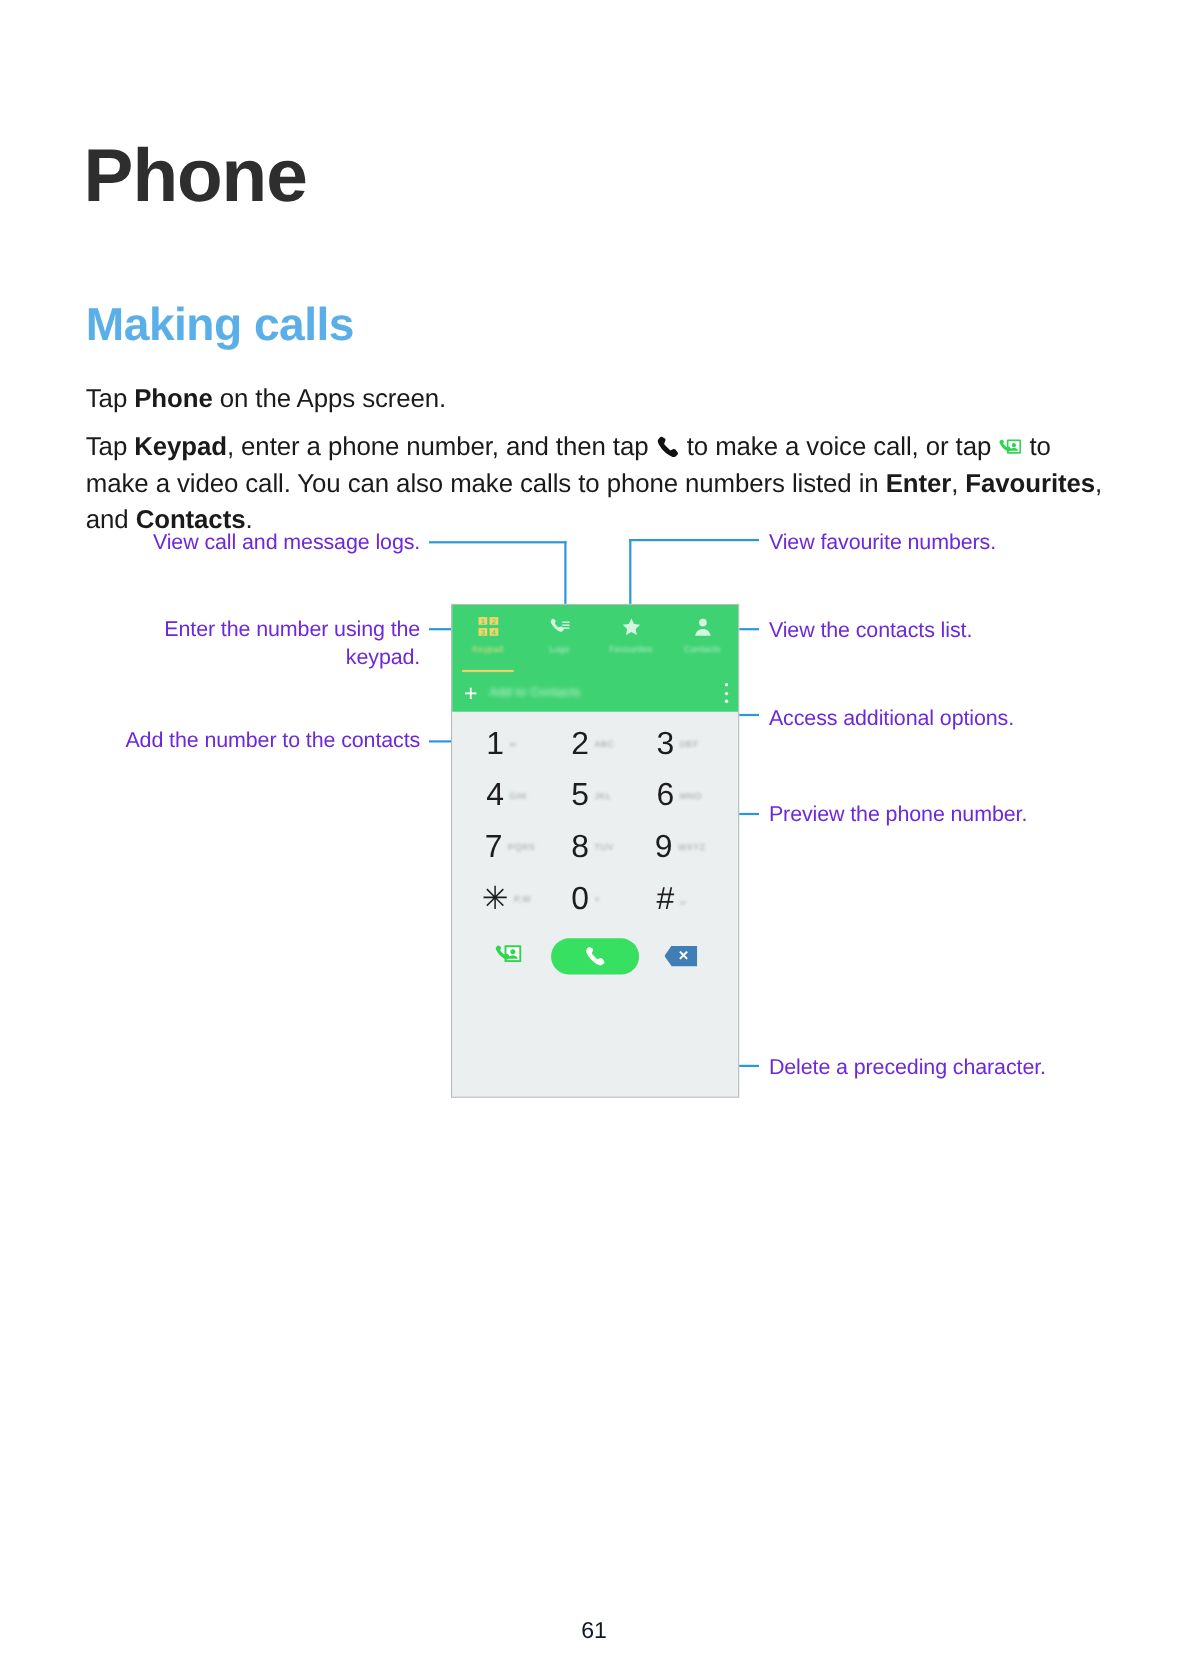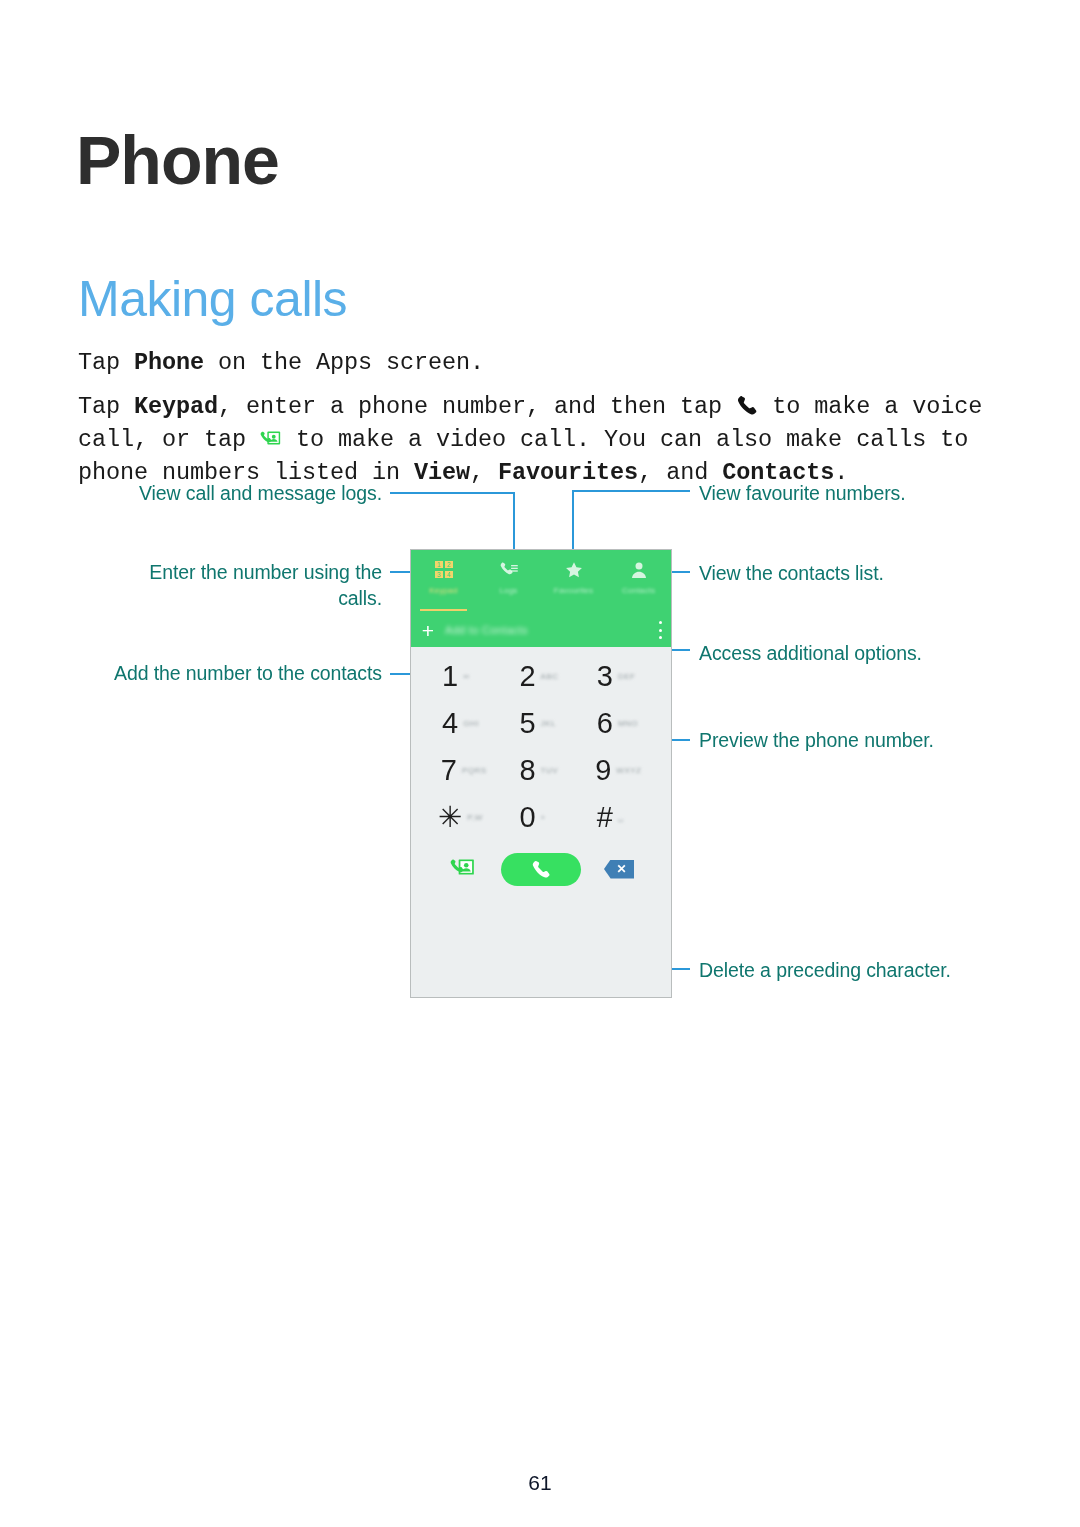--- a/index.html
+++ b/index.html
@@ -24,37 +24,36 @@
     font-size: 68px;
     font-weight: bold;
     letter-spacing: -1px;
     color: #2e2e2e;
     line-height: 1;
   }
   .section-title {
     position: absolute;
     left: 78px;
     top: 274px;
-    font-size: 50px;
-    font-weight: normal;
+    font-size: 42px;
+    font-weight: bold;
     color: #5aafe8;
     line-height: 1;
     letter-spacing: -0.5px;
   }
 
   
   .para {
     position: absolute;
     left: 78px;
     width: 930px;
     font-size: 23.5px;
     line-height: 33px;
     color: #1a1a1a;
     letter-spacing: -0.1px;
-    font-family: Liberation Mono, monospace;
   }
   .para b { font-weight: bold; }
   #para-1 { top: 346px; }
   #para-2 { top: 390px; }
 
   
   .inline-icon {
     display: inline-block;
     vertical-align: -3px;
     width: 22px;
@@ -245,21 +244,21 @@
     line-height: 1;
     font-weight: bold;
     margin-left: 5px;
   }
 
   
   .callout {
     position: absolute;
     font-size: 19.5px;
     line-height: 26px;
-    color: #0f766e;
+    color: #6d28d9;
     letter-spacing: -0.1px;
     white-space: nowrap;
   }
   .callout.right-align { text-align: right; }
 
   
   .lead {
     position: absolute;
     background: #2b98d9;
   }
@@ -286,21 +285,21 @@
 <div class="para" id="para-1"><span>Tap </span><b>Phone</b><span> on the Apps screen.</span></div>
 
 <div class="para" id="para-2"><span>Tap </span><b>Keypad</b><span>, enter a phone number, and then tap </span><span class="inline-icon"><svg viewBox="0 0 24 24">
         <path fill="#111" d="M6.6 2.6c-.7-.5-1.7-.4-2.3.3L3 4.4c-.9 1-1.1 2.5-.5 3.8 1.3 3 3.2 5.8 5.6 8.2 2.4 2.4 5.2 4.3 8.2 5.6 1.3.6 2.8.4 3.8-.5l1.5-1.3c.7-.6.8-1.6.3-2.3l-2.2-3c-.5-.6-1.3-.8-2-.5l-2.5 1.1c-.4.2-.8.1-1.1-.2-1.9-1.8-3.5-3.4-5.3-5.3-.3-.3-.4-.7-.2-1.1L9.7 6c.3-.7.1-1.5-.5-2z"></path>
       </svg></span><span> to make a voice call, or tap </span><span class="inline-icon"><svg viewBox="0 0 24 24">
         <rect x="8" y="5" width="14" height="14" rx="1" fill="#2fd54f"></rect>
         <rect x="9.6" y="6.6" width="10.8" height="10.8" fill="#ffffff"></rect>
         <circle cx="15" cy="10.6" r="2.1" fill="#2fd54f"></circle>
         <path d="M10.8 16.2c.6-2 2.3-3 4.2-3s3.6 1 4.2 3z" fill="#2fd54f"></path>
         <path fill="#2fd54f" d="M3.4 5.3c-.4-.3-1-.2-1.4.2l-.9.8c-.5.6-.6 1.5-.3 2.2.8 1.8 1.9 3.4 3.3 4.8 1.4 1.4 3 2.5 4.8 3.3.8.3 1.6.2 2.2-.3l.9-.8c.4-.3.4-.9.2-1.3l-1.3-1.8c-.3-.4-.8-.5-1.2-.3l-1.5.6c-.2.1-.5.1-.6-.1-1.1-1-2-2-3.1-3.1-.2-.2-.2-.4-.1-.6l.6-1.5c.2-.4.1-.9-.3-1.2z"></path>
-      </svg></span><span> to make a video call. You can also make calls to phone numbers listed in </span><b>View</b><span>, </span><b>Favourites</b><span>, and </span><b>Contacts</b><span>.</span></div>
+      </svg></span><span> to make a video call. You can also make calls to phone numbers listed in </span><b>Enter</b><span>, </span><b>Favourites</b><span>, and </span><b>Contacts</b><span>.</span></div>
 
 <div class="lead h" style="left:390px; top:492px; width:125px;"></div>
 <div class="lead v" style="left:513px; top:492px; height:68px;"></div>
 
 <div class="lead v" style="left:572px; top:490px; height:70px;"></div>
 <div class="lead h" style="left:572px; top:490px; width:118px;"></div>
 
 <div class="lead h" style="left:390px; top:571px; width:62px;"></div>
 
 <div class="lead h" style="left:640px; top:571px; width:50px;"></div>
@@ -313,21 +312,21 @@
 
 <div class="lead v" style="left:540px; top:708px; height:33px;"></div>
 <div class="lead h" style="left:540px; top:739px; width:150px;"></div>
 
 <div class="lead h" style="left:641px; top:968px; width:49px;"></div>
 
 <div class="callout right-align" style="left:0px; top:480px; width:382px;">View call and message logs.</div>
 
 <div class="callout right-align" style="left:0px; top:559px; width:382px;">
   <div>Enter the number using the</div>
-  <div>calls.</div>
+  <div>keypad.</div>
 </div>
 
 <div class="callout right-align" style="left:0px; top:660px; width:382px;">
   <div>Add the number to the contacts</div>
 </div>
 
 <div class="callout" style="left:699px; top:480px;">View favourite numbers.</div>
 <div class="callout" style="left:699px; top:560px;">View the contacts list.</div>
 <div class="callout" style="left:699px; top:640px;">Access additional options.</div>
 <div class="callout" style="left:699px; top:727px;">Preview the phone number.</div>

